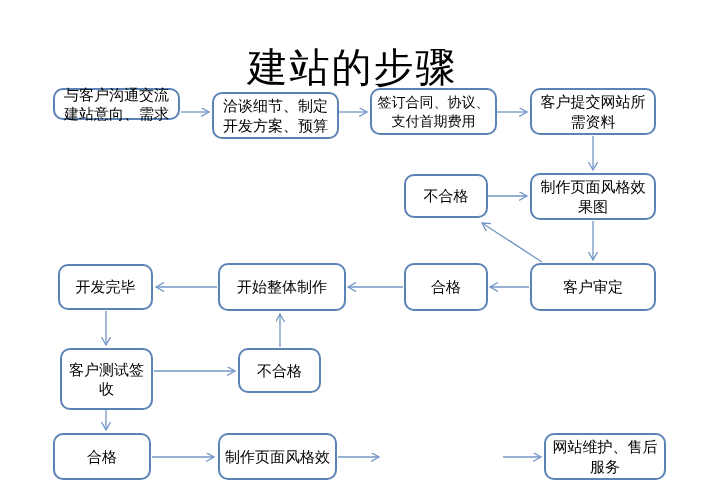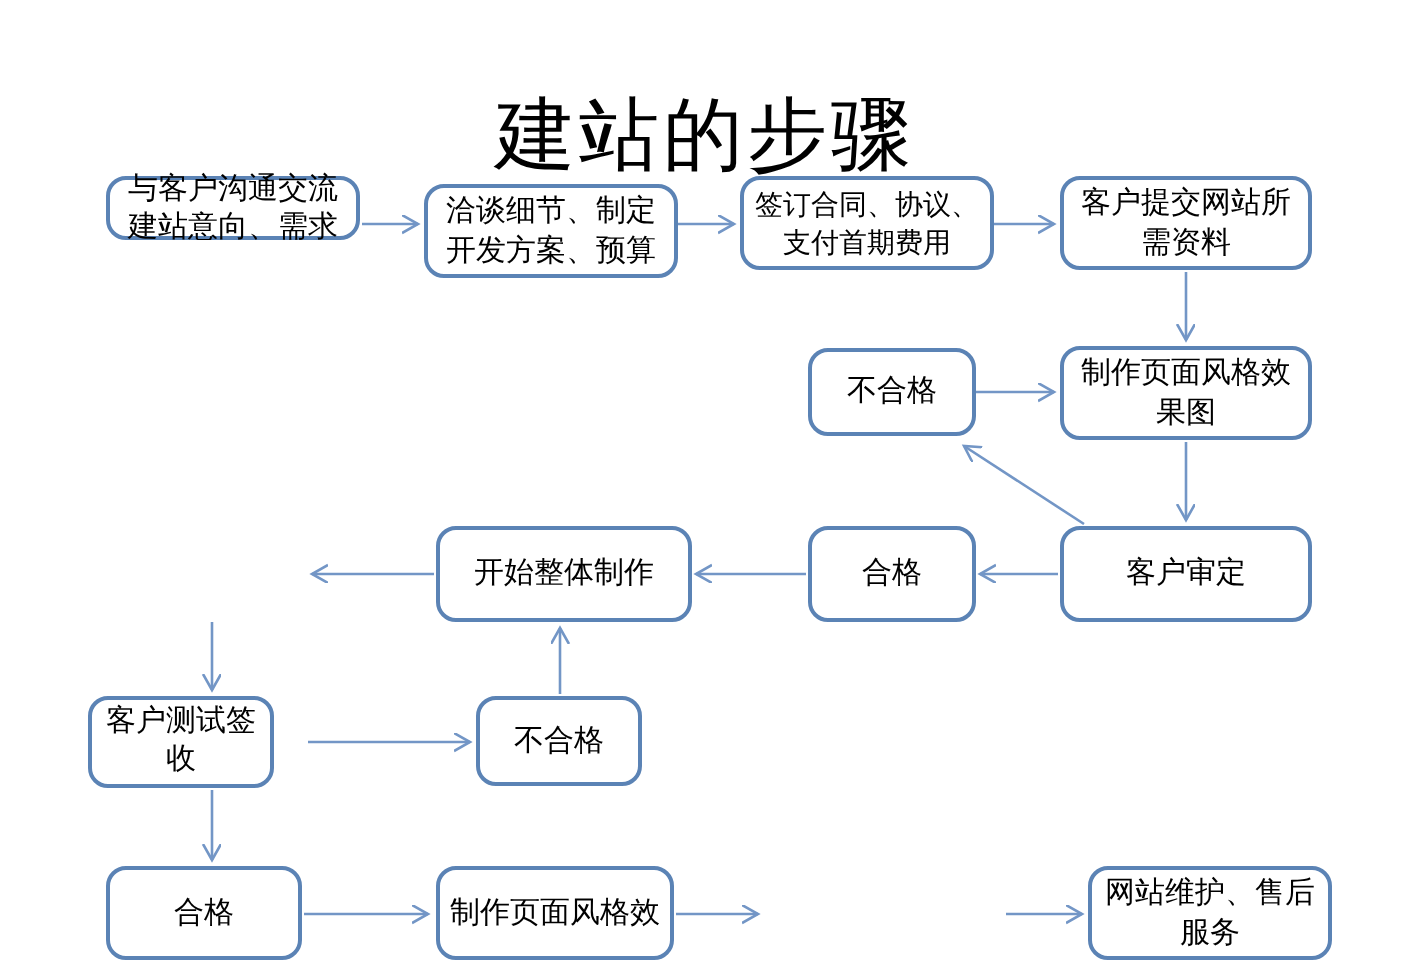--- a/index.html
+++ b/index.html
@@ -60,21 +60,22 @@
   <div class="node" style="left:530px; top:88px;  width:126px; height:47px;">客户提交网站所
 需资料</div>
   <div class="node" style="left:370px; top:88px;  width:127px; height:47px; font-size:14px;">签订合同、协议、
 支付首期费用</div>
   <div class="node" style="left:404px; top:174px; width:84px;  height:44px;">不合格</div>
   <div class="node" style="left:530px; top:173px; width:126px; height:47px;">制作页面风格效
 果图</div>
   <div class="node" style="left:530px; top:263px; width:126px; height:48px;">客户审定</div>
   <div class="node" style="left:404px; top:263px; width:84px;  height:48px;">合格</div>
   <div class="node" style="left:218px; top:263px; width:128px; height:48px;">开始整体制作</div>
-  <div class="node" style="left:44px;  top:348px; width:93px;  height:46px;font-family:Liberation Mono, monospace;">客户测试签
+  <div class="node" style="left:58px;  top:264px; width:95px;  height:46px;">开发完毕</div>
+  <div class="node" style="left:60px;  top:348px; width:93px;  height:62px;">客户测试签
 收</div>
   <div class="node" style="left:238px; top:348px; width:83px;  height:45px;">不合格</div>
   <div class="node" style="left:53px;  top:433px; width:98px;  height:47px;">合格</div>
   <div class="node" style="left:218px; top:433px; width:119px; height:47px;">制作页面风格效</div>
   <div class="node" style="left:544px; top:433px; width:122px; height:47px;">网站维护、售后
 服务</div>
 
 </div>
 
 </body></html>

